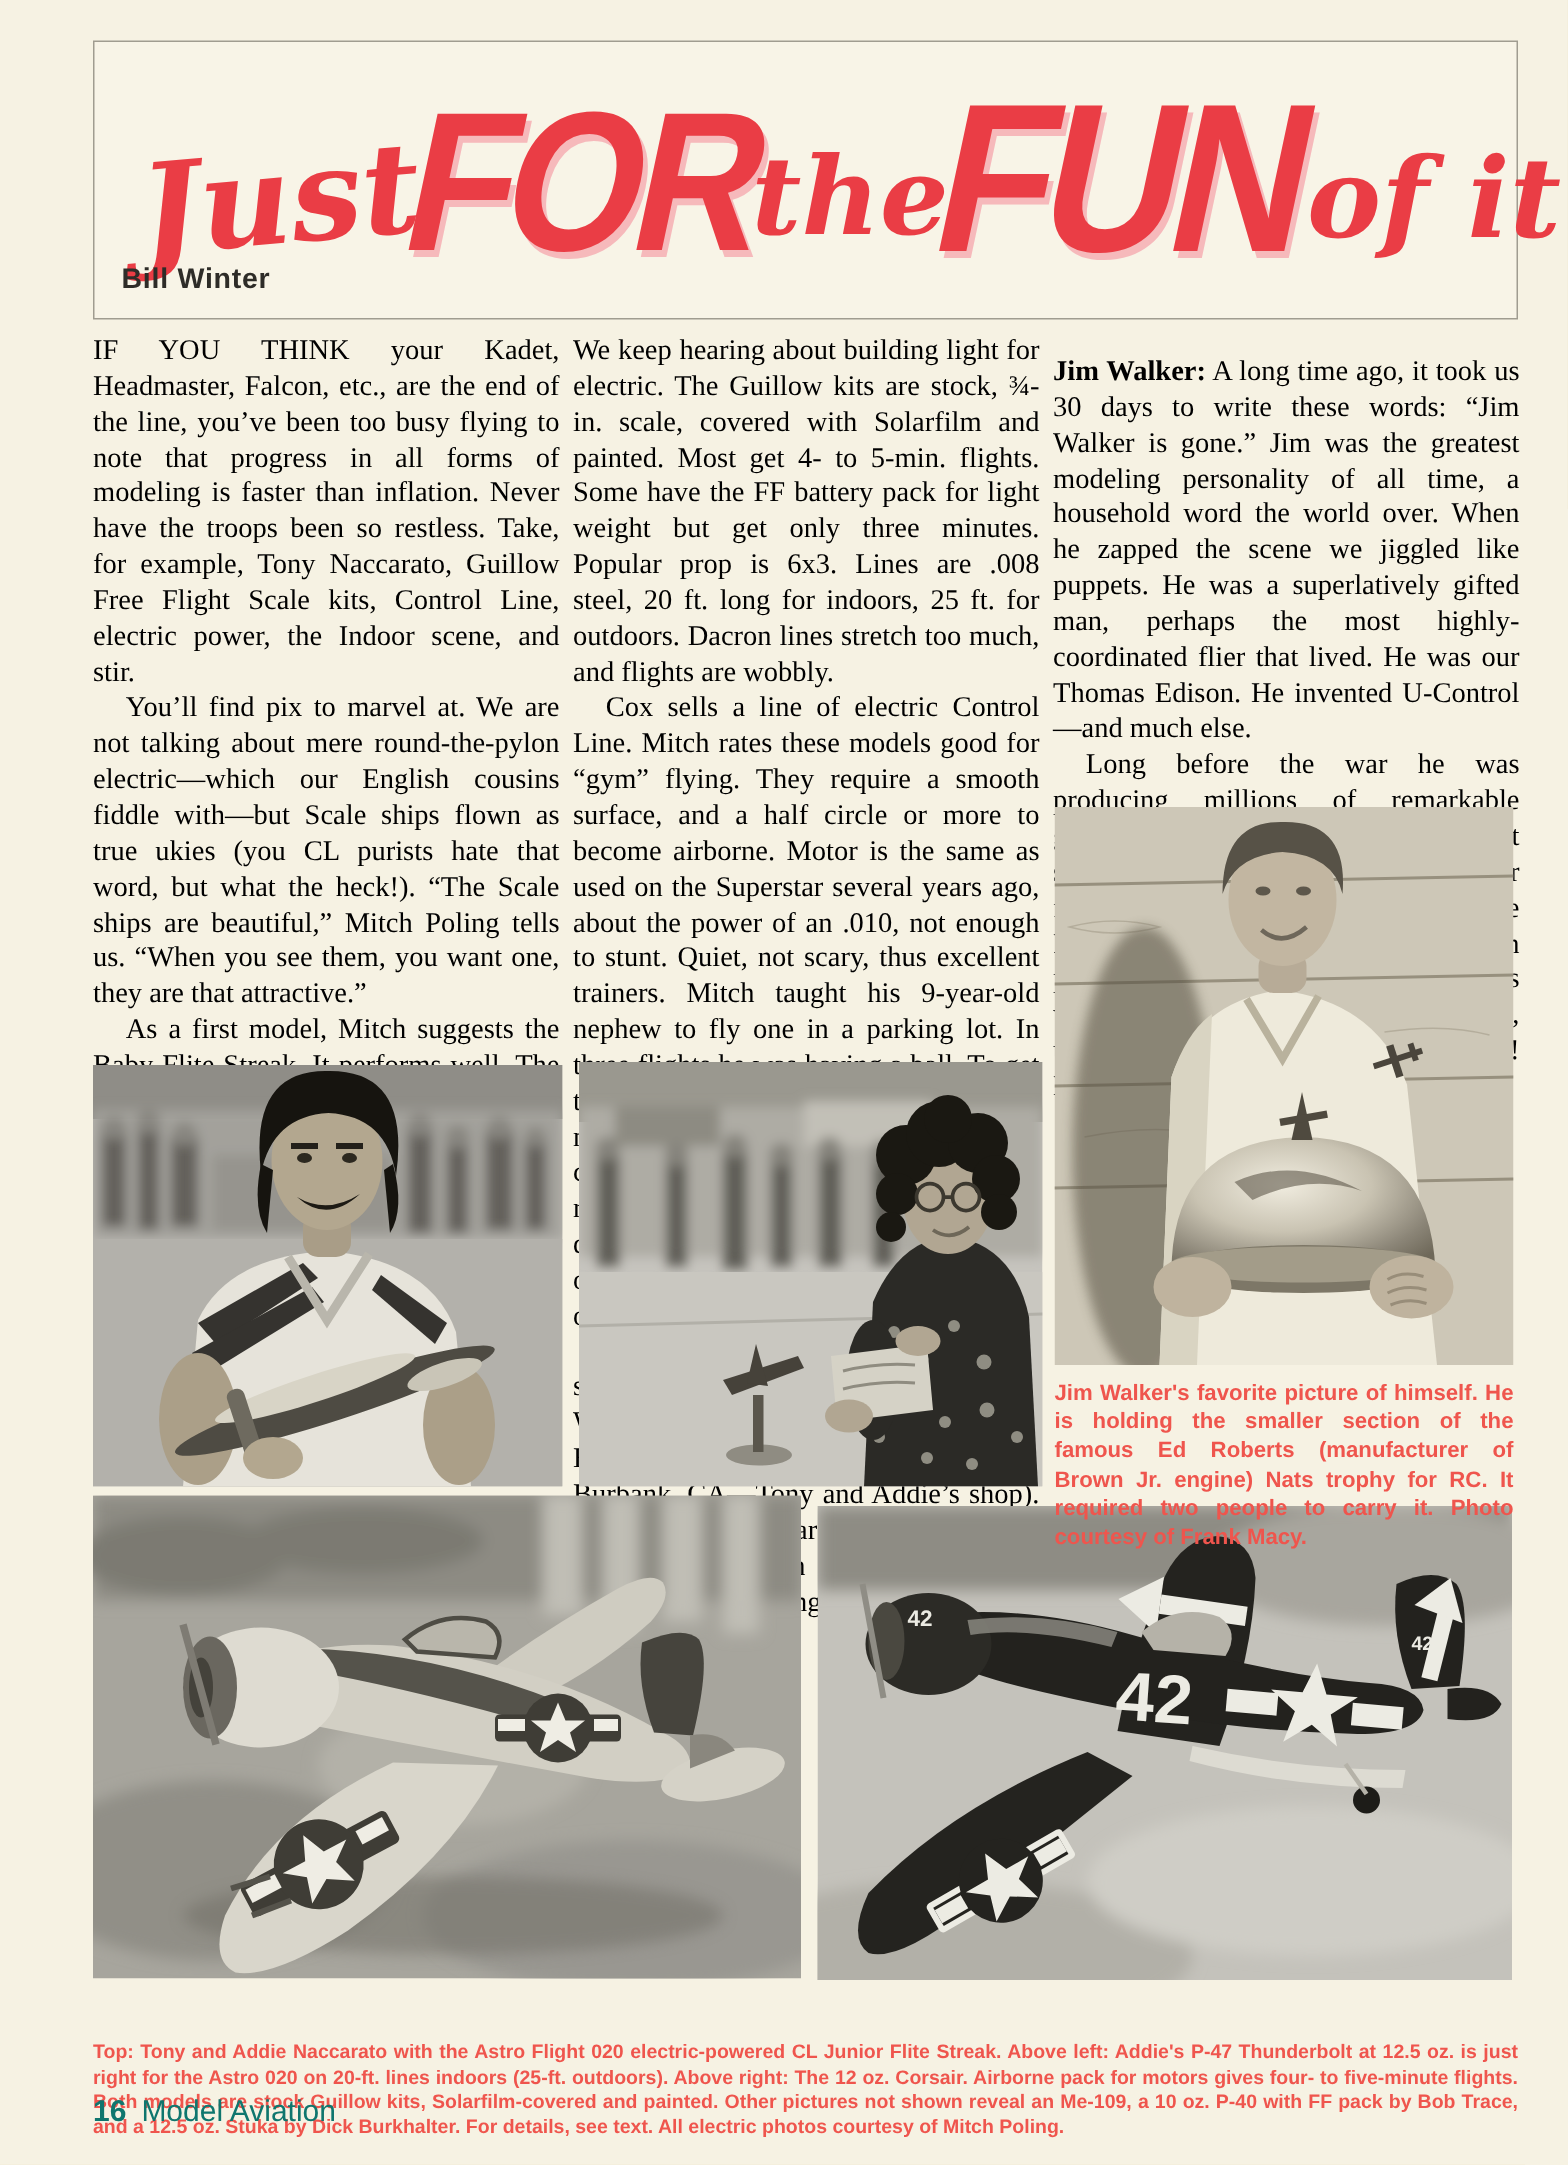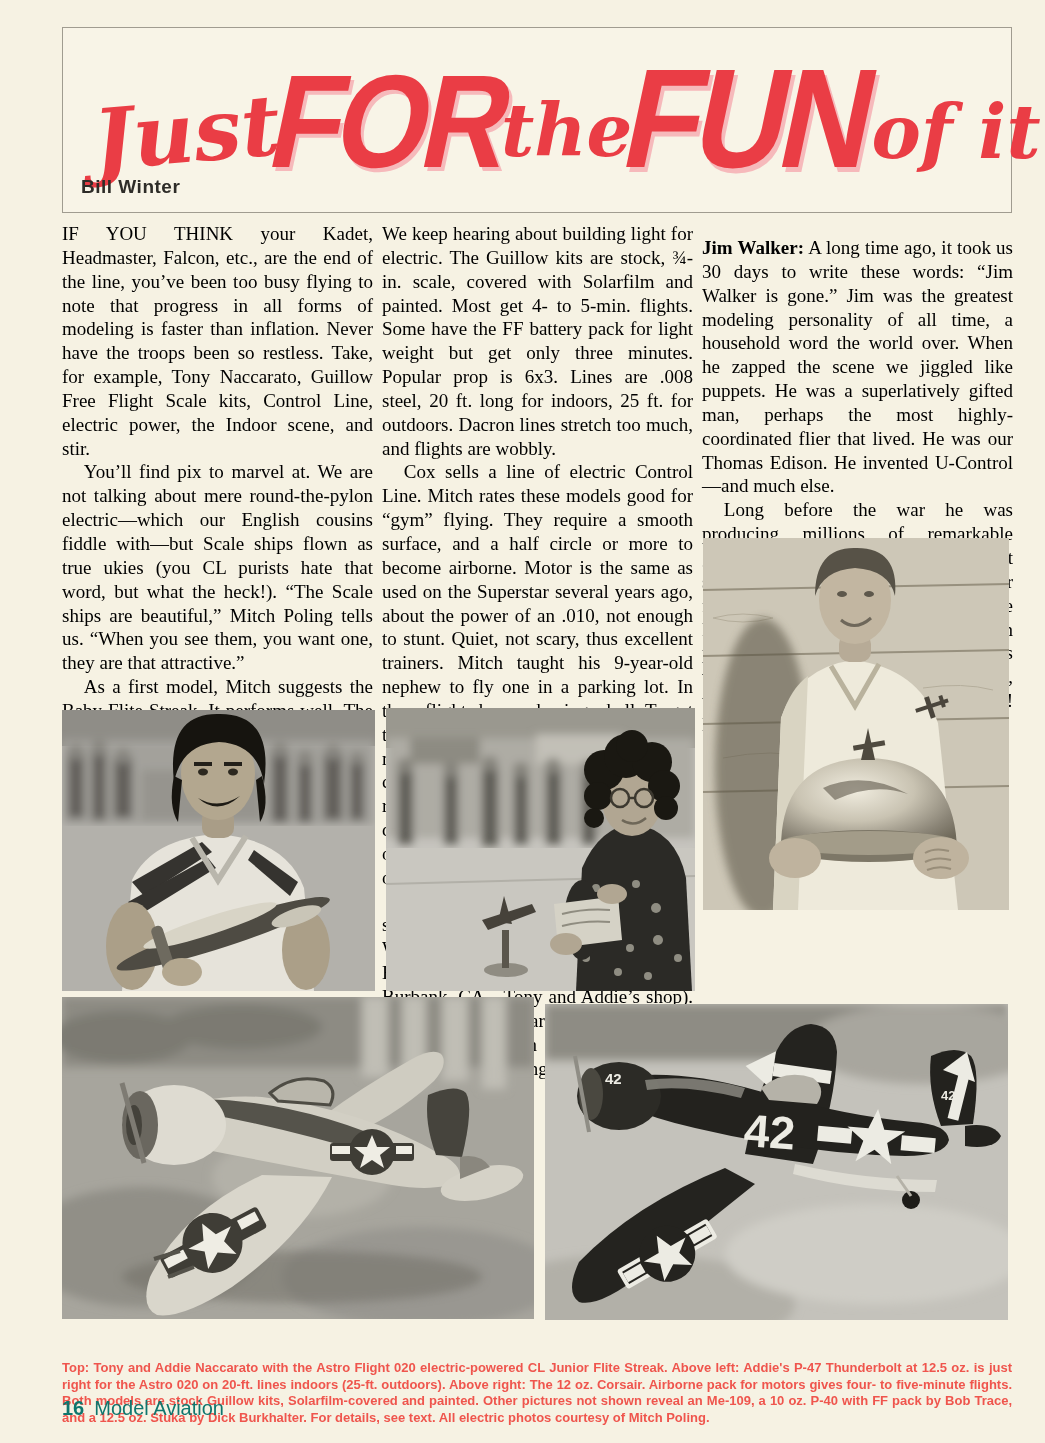--- a/index.html
+++ b/index.html
@@ -448,19 +448,20 @@
       <rect x="272" y="126" width="34" height="15" fill="#ecebe3"></rect>
       <path d="M330 104 L338 124 L359 124 L342 137 L348 158 L330 145 L312 158 L318 137 L301 124 L322 124 Z" fill="#ecebe3"></path>
       <rect x="356" y="128" width="34" height="15" fill="#ecebe3"></rect>
     </g>
 
     <path d="M250 160 Q320 176 392 176 L390 188 Q316 188 248 170 Z" fill="#dddbd2"></path>
     <circle cx="366" cy="196" r="9" fill="#1d1c18"></circle>
     <line x1="352" y1="172" x2="366" y2="192" stroke="#b5b2a8" stroke-width="3"></line>
   </svg>
 
+  <div class="caption" id="caption-jim">Jim Walker's favorite picture of himself. He is holding the smaller section of the famous Ed Roberts (manufacturer of Brown Jr. engine) Nats trophy for RC. It required two people to carry it. Photo courtesy of Frank Macy.</div>
   <div class="caption" id="caption-bottom">Top: Tony and Addie Naccarato with the Astro Flight 020 electric-powered CL Junior Flite Streak. Above left: Addie's P-47 Thunderbolt at 12.5 oz. is just right for the Astro 020 on 20-ft. lines indoors (25-ft. outdoors). Above right: The 12 oz. Corsair. Airborne pack for motors gives four- to five-minute flights. Both models are stock Guillow kits, Solarfilm-covered and painted. Other pictures not shown reveal an Me-109, a 10 oz. P-40 with FF pack by Bob Trace, and a 12.5 oz. Stuka by Dick Burkhalter. For details, see text. All electric photos courtesy of Mitch Poling.</div>
 
   <div class="footer">
     <span class="pn">16</span><span>Model Aviation</span>
   </div>
 
 </div>
 
 </body></html>

